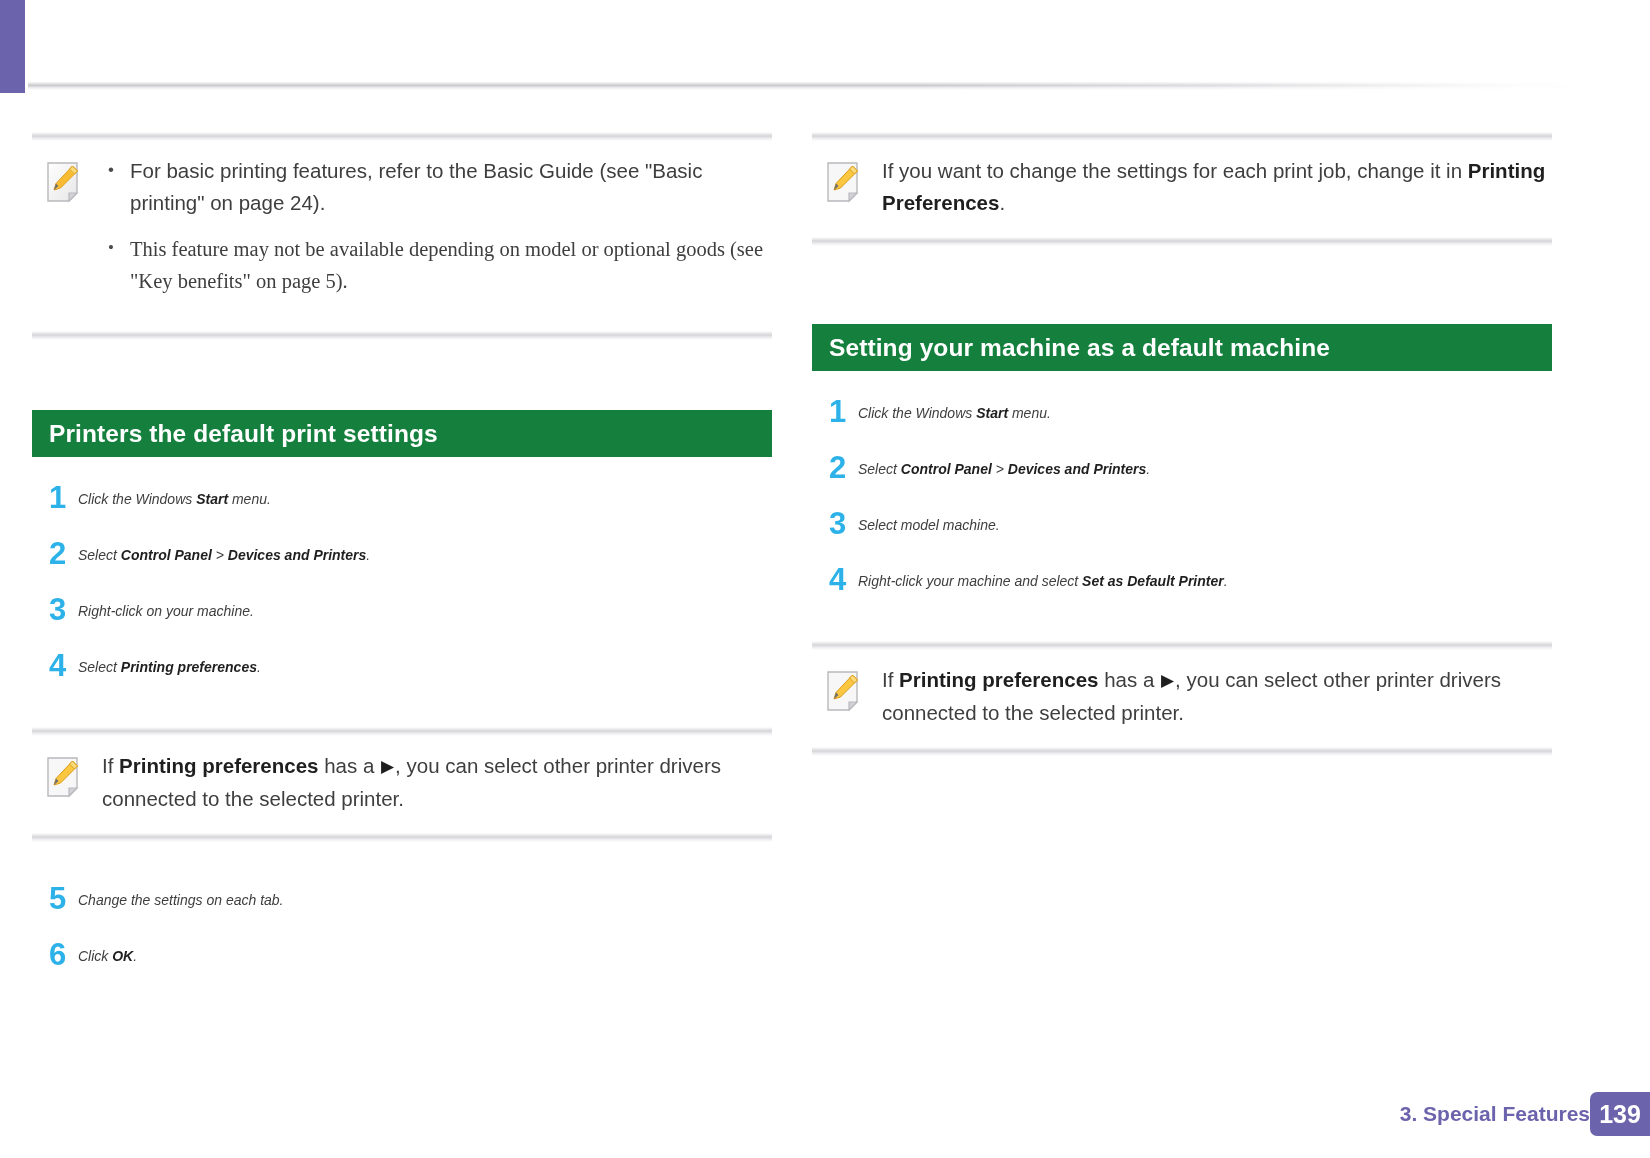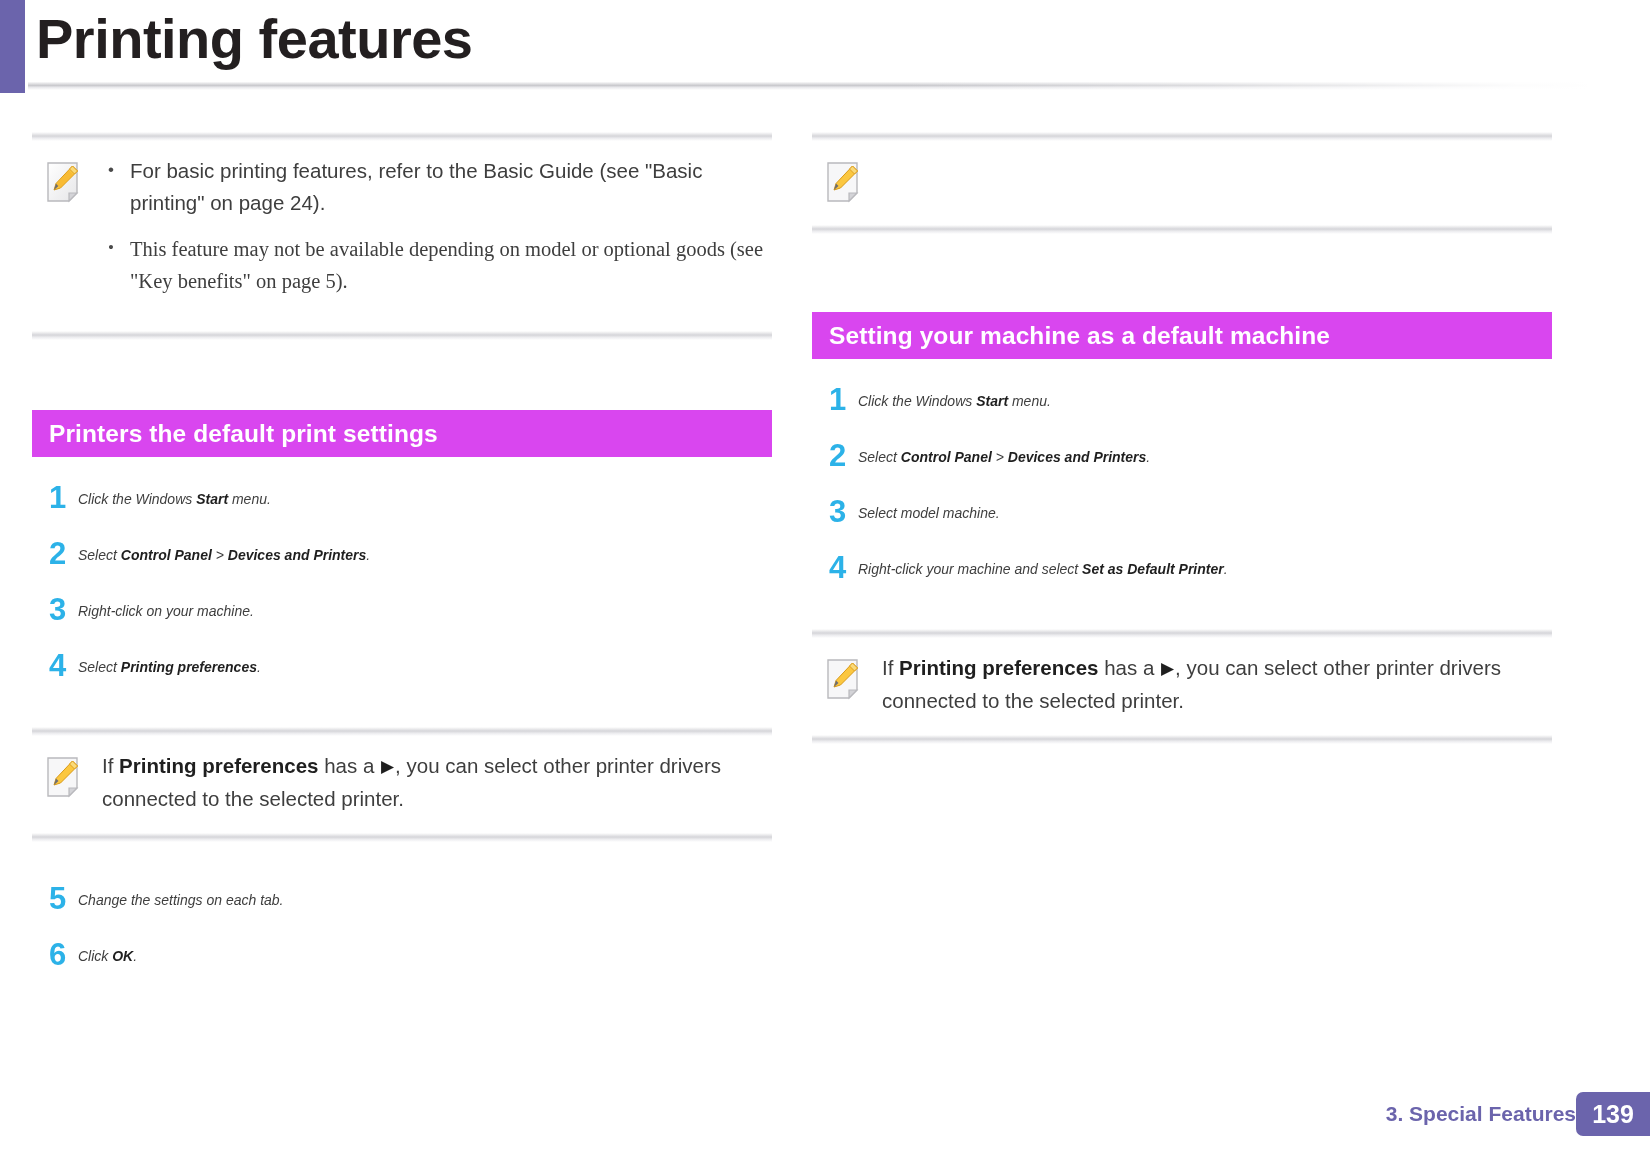--- a/index.html
+++ b/index.html
@@ -121,21 +121,21 @@
   }
   .arrow-glyph {
     font-size: 17px;
     color: #1f1f1f;
     vertical-align: 1px;
     padding: 0 1px;
   }
 
   
   .section-bar {
-    background: #d946ef;
+    background: #15803d;
     height: 47px;
     width: 100%;
     display: flex;
     align-items: center;
   }
   .section-bar-title {
     color: #ffffff;
     font-size: 24.5px;
     font-weight: bold;
     padding-left: 17px;
@@ -183,34 +183,33 @@
     color: #6b64ac;
     font-size: 21px;
     font-weight: bold;
     white-space: nowrap;
   }
   #footer-page-badge {
     background: #6b64ac;
     color: #ffffff;
     font-size: 25px;
     font-weight: bold;
-    width: 74px;
+    width: 60px;
     height: 44px;
     border-radius: 7px 0 0 7px;
     display: flex;
     align-items: center;
     justify-content: center;
   }
 </style>
 </head>
 <body>
 
 <div id="page-header">
   <div id="header-accent-bar"></div>
-  <div id="page-title">Printing features</div>
   <div id="header-rule"></div>
   <div id="header-rule-taper"></div>
 </div>
 
 <div class="column" id="left-column">
 
   <div class="note-box">
     <div class="note-rule"></div>
     <div class="note-body">
       <span class="note-icon">
@@ -314,20 +313,21 @@
     <div class="note-body">
       <span class="note-icon">
         <svg width="42" height="48" viewBox="0 0 42 48" xmlns="http://www.w3.org/2000/svg">
           <path d="M4 4 H33 V34 L25 42 H4 Z" fill="#f7f7f8" stroke="#b9b9bd" stroke-width="1.4"></path>
           <path d="M33 34 L25 42 V34 Z" fill="#d3d3d7" stroke="#b9b9bd" stroke-width="1.2"></path>
           <path d="M28.5 7 L33.5 12 L16.5 29 L10 31 L12 24.5 Z" fill="#fbc740" stroke="#d99a18" stroke-width="1"></path>
           <path d="M28.5 7 L33.5 12 L30.5 15 L25.5 10 Z" fill="#fada7a" stroke="#d99a18" stroke-width="0.9"></path>
           <path d="M10 31 L12 24.5 L14.5 27 Z" fill="#6d6d72"></path>
         </svg>
       </span>
+      <div class="note-text">If you want to change the settings for each print job, change it in <b>Printing Preferences</b>.</div>
     </div>
     <div class="note-rule bottom"></div>
   </div>
 
   <div style="height:78px"></div>
 
   <div class="section-bar">
     <span class="section-bar-title">Setting your machine as a default machine</span>
   </div>
 

